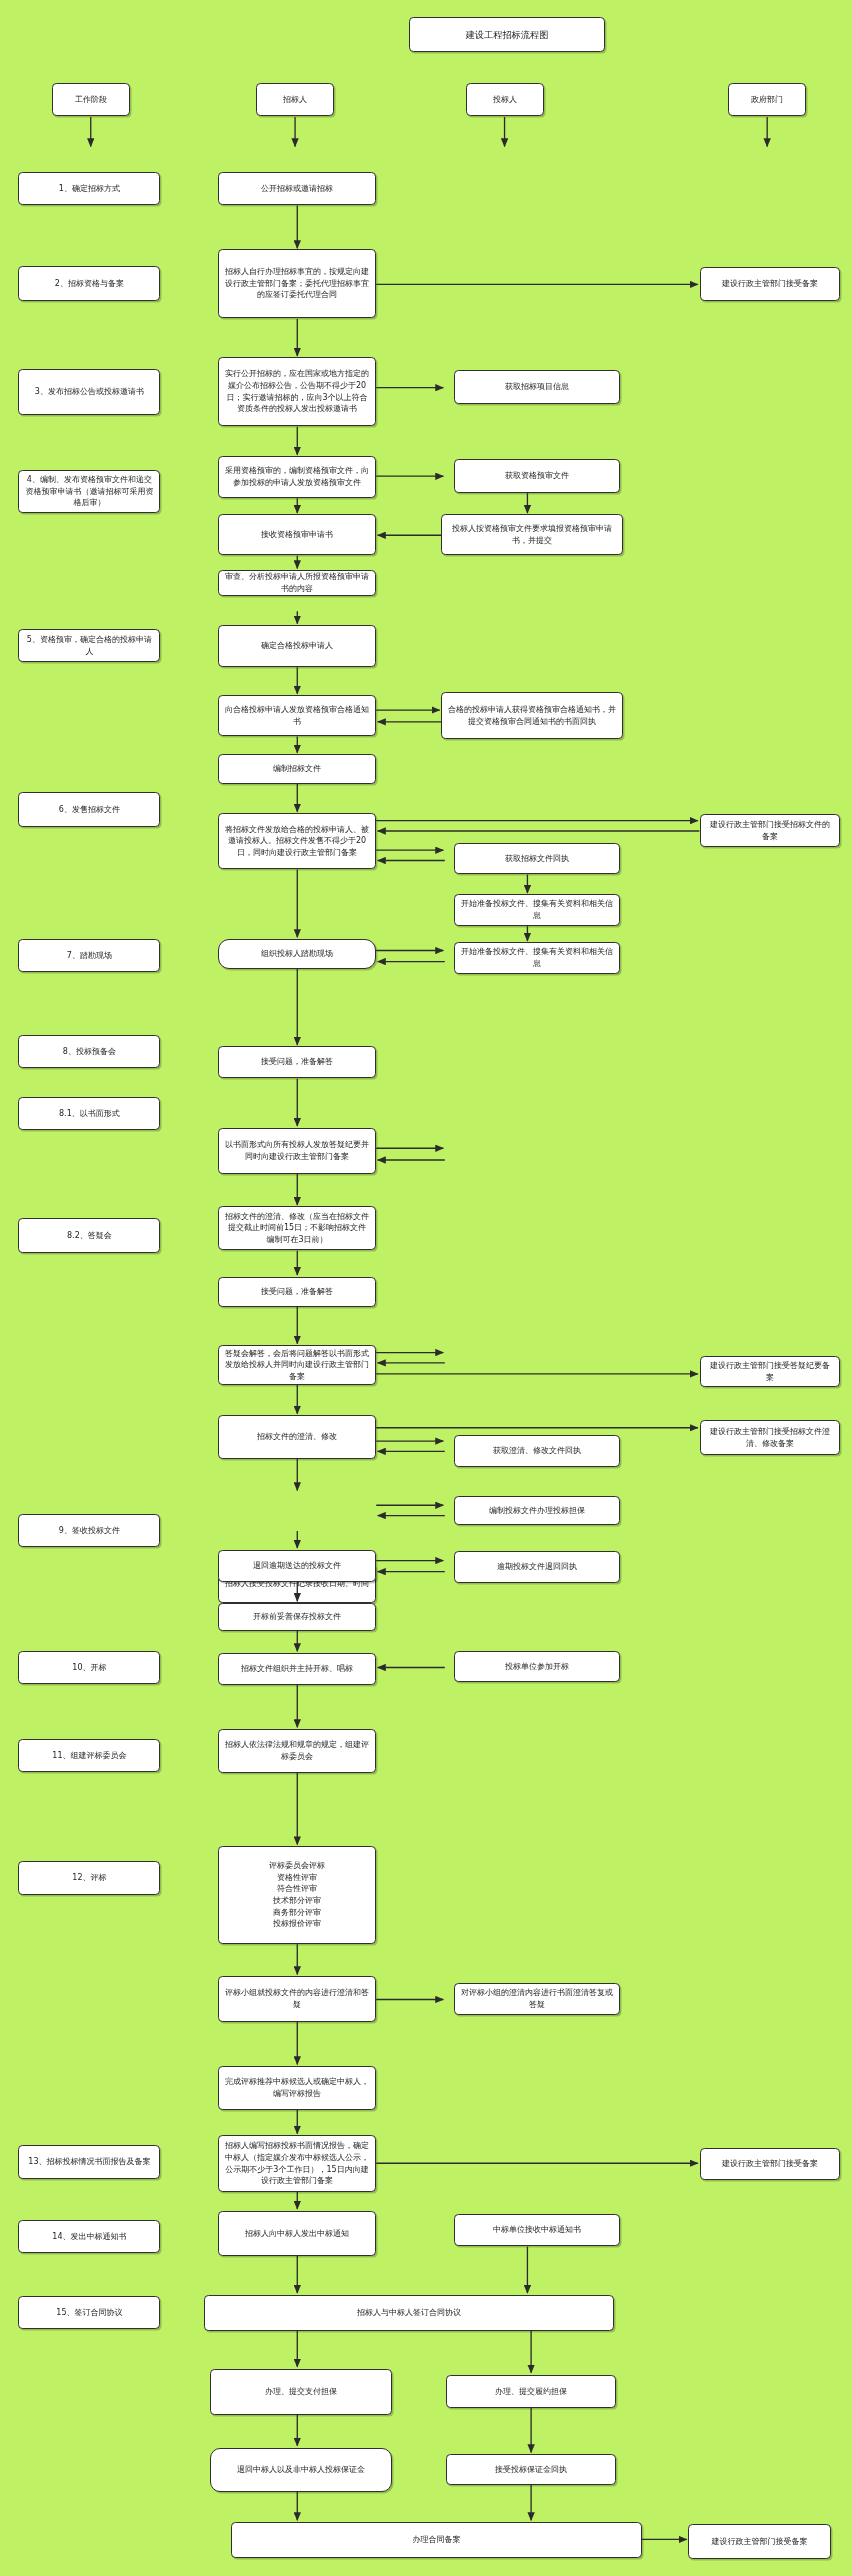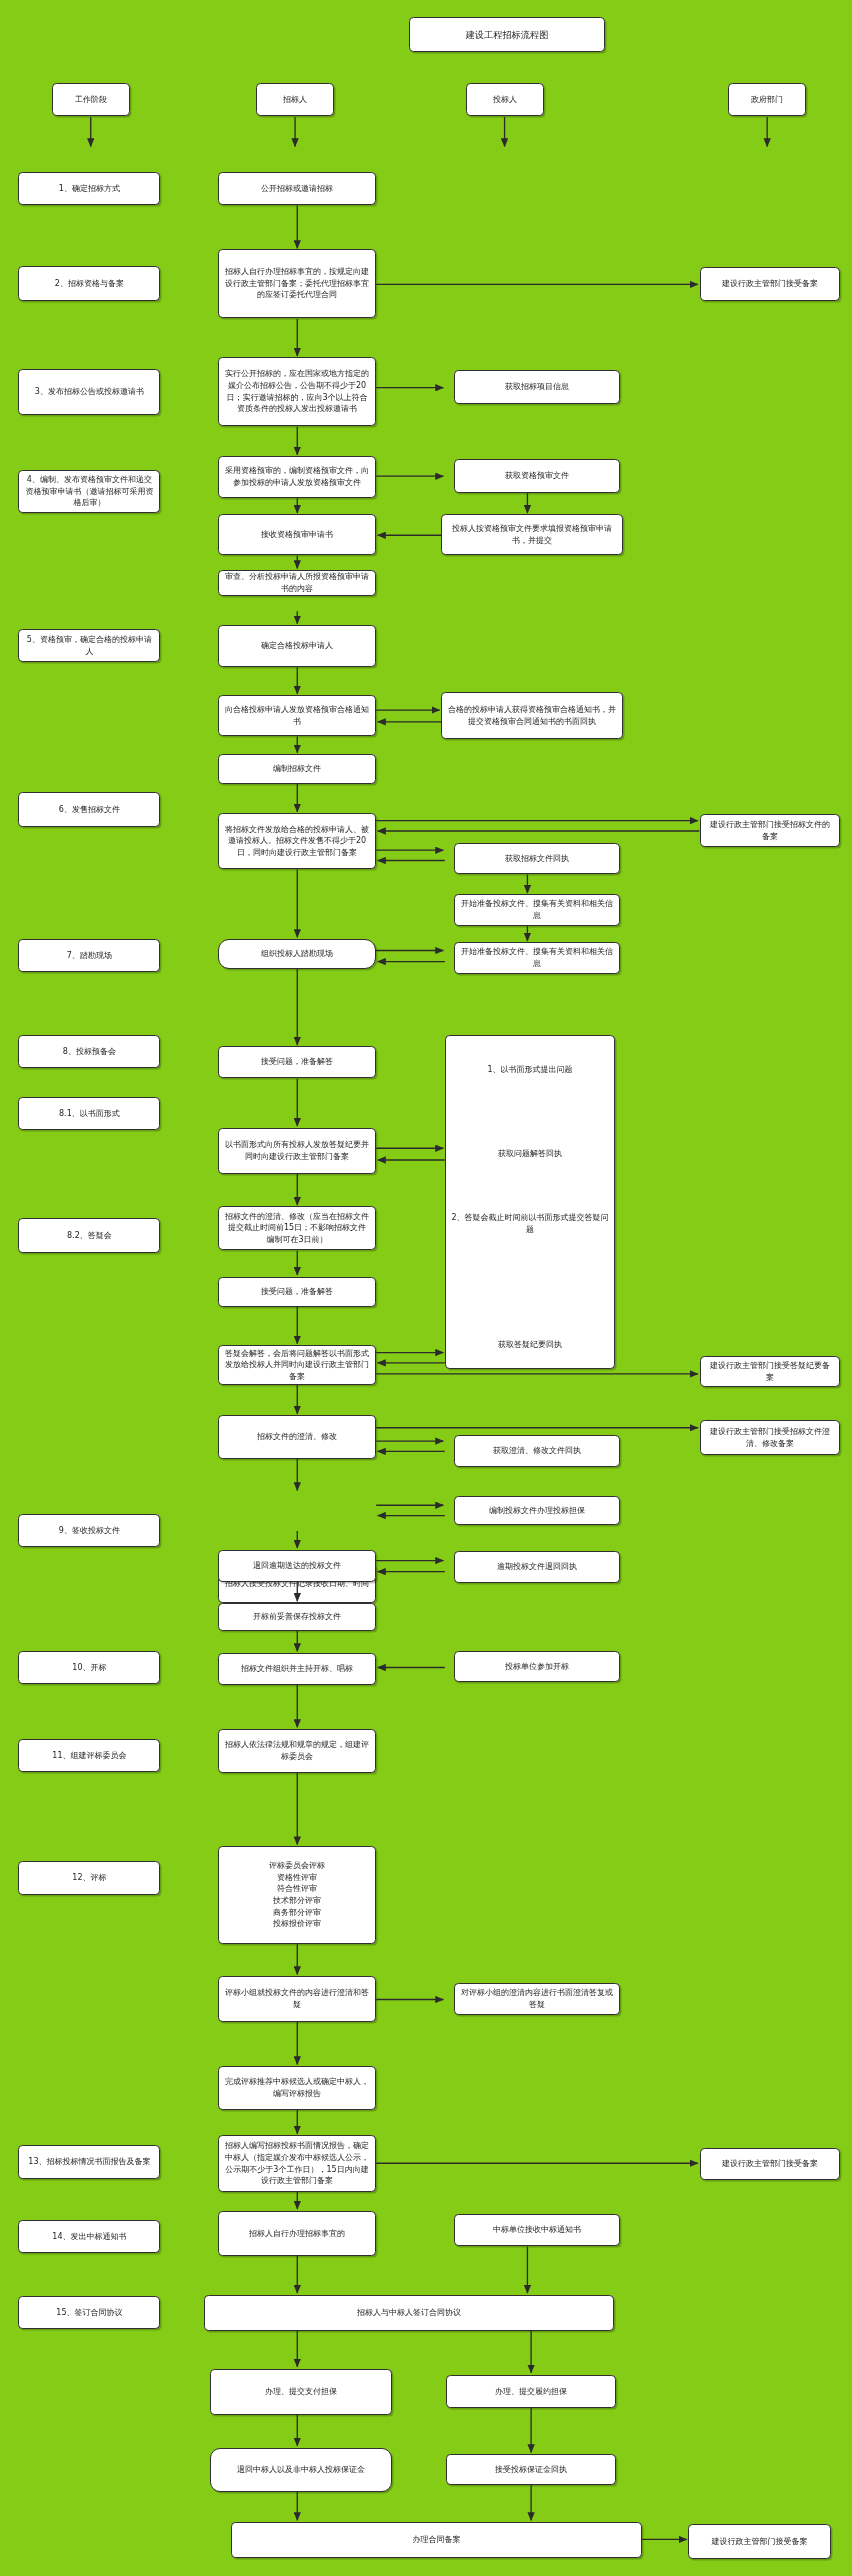--- a/index.html
+++ b/index.html
@@ -1,16 +1,16 @@
 <!DOCTYPE html>
 <html style="font-size:11.8px"><head>
 <meta charset="utf-8">
 <style>
   html,body{margin:0;padding:0;background:#f5f5f5;}
-  #canvas{position:relative;width:852px;height:2576px;background:#84cc16;
+  #canvas{position:relative;width:852px;height:2576px;background:#bef264;
           font-family:"DejaVu Sans","Liberation Sans",sans-serif;color:#222;}
   .box{position:absolute;box-sizing:border-box;background:#ffffff;border:1.5px solid #2f2f2f;
        border-radius:4.4px;box-shadow:1.5px 1.5px 0 rgba(0,0,0,0.22);
        display:flex;align-items:center;justify-content:center;text-align:center;
        font-size:8px;line-height:1.45;padding:1.5px 5.2px;}
   .title{font-size:9.2px;}
   .col-step{left:18.4px;width:142px;}
   .col-main{left:218px;width:158px;}
   .col-bid{left:454px;width:166px;}
   .col-gov{left:700px;width:140px;}
@@ -71,40 +71,34 @@
   <div class="box col-main" style="top:1729px;height:44px;">招标人依法律法规和规章的规定，组建评标委员会</div>
   <div class="box col-main pre" style="top:1846px;height:98px;">评标委员会评标
 资格性评审
 符合性评审
 技术部分评审
 商务部分评审
 投标报价评审</div>
   <div class="box col-main" style="top:1976px;height:46px;">评标小组就投标文件的内容进行澄清和答疑</div>
   <div class="box col-main" style="top:2066px;height:44px;">完成评标推荐中标候选人或确定中标人，编写评标报告</div>
   <div class="box col-main" style="top:2135px;height:57px;">招标人编写招标投标书面情况报告，确定中标人（指定媒介发布中标候选人公示，公示期不少于3个工作日），15日内向建设行政主管部门备案</div>
-  <div class="box col-main" style="top:2211px;height:45px;">招标人自行办理招标事宜的</div>
+  <div class="box col-main" style="top:2211px;height:45px;">招标人向中标人发出中标通知</div>
   <div class="box" style="left:204px;top:2295px;width:410px;height:36px;">招标人与中标人签订合同协议</div>
   <div class="box" style="left:210px;top:2369px;width:182px;height:46px;">办理、提交支付担保</div>
   <div class="box" style="left:210px;top:2448px;width:182px;height:44px;border-radius:10px;">退回中标人以及非中标人投标保证金</div>
   <div class="box" style="left:231px;top:2522px;width:411px;height:36px;">办理合同备案</div>
 
   <div class="box col-bid" style="top:370px;height:34px;">获取招标项目信息</div>
   <div class="box col-bid" style="top:459px;height:34px;">获取资格预审文件</div>
   <div class="box" style="left:441px;top:514px;width:182px;height:41px;">投标人按资格预审文件要求填报资格预审申请书，并提交</div>
   <div class="box" style="left:441px;top:692px;width:182px;height:47px;">合格的投标申请人获得资格预审合格通知书，并提交资格预审合同通知书的书面回执</div>
   <div class="box col-bid" style="top:843px;height:31px;">获取招标文件回执</div>
   <div class="box col-bid" style="top:894px;height:32px;">开始准备投标文件、搜集有关资料和相关信息</div>
   <div class="box col-bid" style="top:942px;height:32px;">开始准备投标文件、搜集有关资料和相关信息</div>
 
-  <div class="box" style="left:445px;top:1035px;width:170px;height:334px;padding:0;">
-    <div class="panel-text" style="top:28px;">1、以书面形式提出问题</div>
-    <div class="panel-text" style="top:112px;">获取问题解答回执</div>
-    <div class="panel-text" style="top:176px;">2、答疑会截止时间前以书面形式提交答疑问题</div>
-    <div class="panel-text" style="top:303px;">获取答疑纪要回执</div>
-  </div>
 
   <div class="box col-bid" style="top:1435px;height:32px;">获取澄清、修改文件回执</div>
   <div class="box col-bid" style="top:1496px;height:29px;">编制投标文件办理投标担保</div>
   <div class="box col-bid" style="top:1551px;height:32px;">逾期投标文件退回回执</div>
   <div class="box col-bid" style="top:1651px;height:31px;">投标单位参加开标</div>
   <div class="box col-bid" style="top:1983px;height:32px;">对评标小组的澄清内容进行书面澄清答复或答疑</div>
   <div class="box col-bid" style="top:2214px;height:32px;">中标单位接收中标通知书</div>
   <div class="box" style="left:446px;top:2375px;width:170px;height:33px;">办理、提交履约担保</div>
   <div class="box" style="left:446px;top:2454px;width:170px;height:31px;">接受投标保证金回执</div>
 

